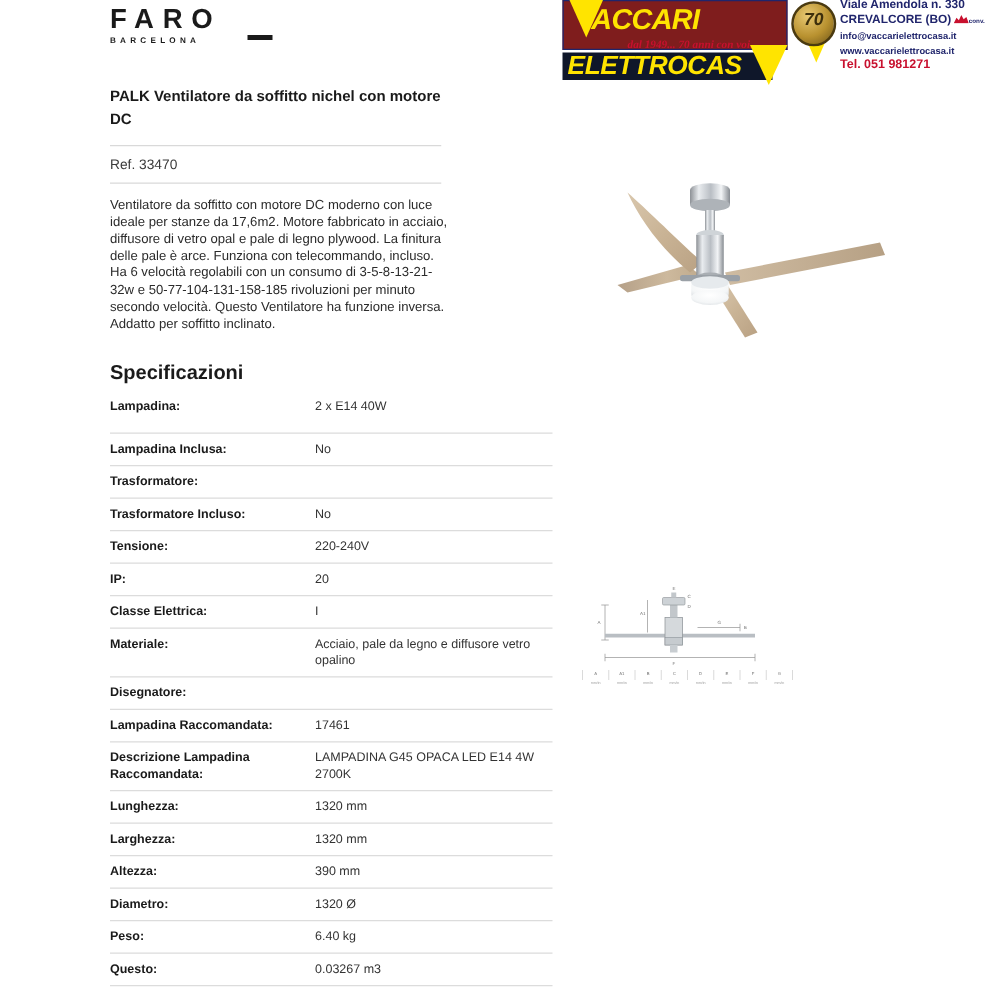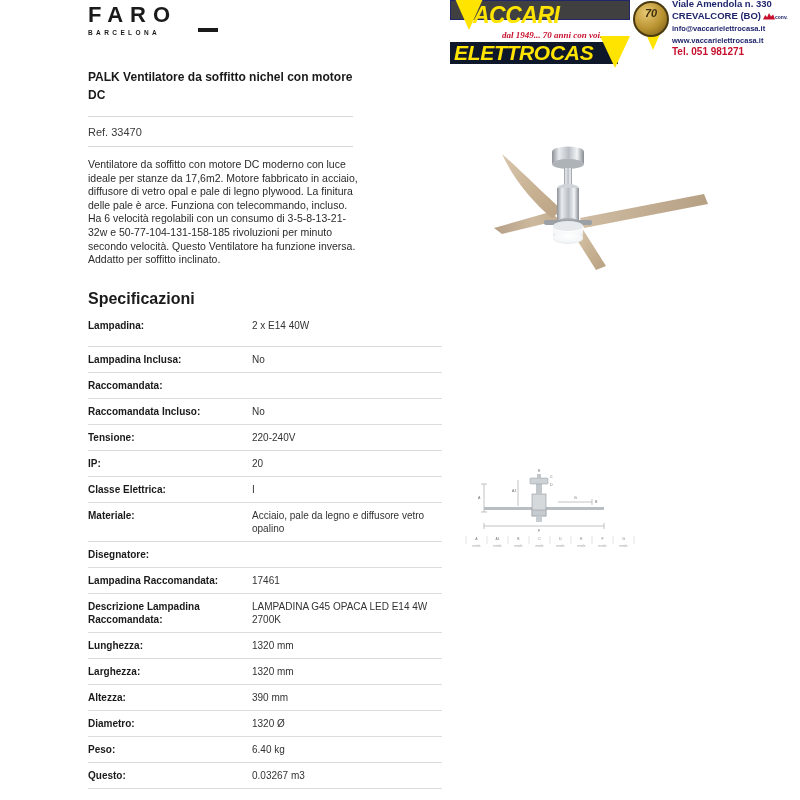--- a/index.html
+++ b/index.html
@@ -67,22 +67,22 @@
     position: absolute;
     left: 450px;
     top: -4px;
     width: 290px;
     height: 66px;
     background: #ffffff;
   }
   .vac-row1 {
     position: absolute;
     left: 0; top: 4px;
-    width: 180px; height: 20px;
-    background: #404040;
+    width: 180px; height: 40px;
+    background: #7f1d1d;
     border: 1.5px solid #20256c;
     box-sizing: border-box;
   }
   .vac-row1-text {
     position: absolute;
     left: 22px; top: 1px;
     font-size: 23px;
     font-weight: bold;
     font-style: italic;
     letter-spacing: -0.5px;
@@ -142,21 +142,21 @@
     border-radius: 50%;
     background: radial-gradient(circle at 35% 30%, #e8c872 0%, #b8912f 55%, #6d5418 100%);
     border: 2px solid #4a3a10;
     box-sizing: border-box;
     z-index: 5;
   }
   .vac-seal span {
     position: absolute;
     left: 0; right: 0; top: 5px;
     text-align: center;
-    font-size: 11px;
+    font-size: 14px;
     font-weight: bold;
     font-style: italic;
     color: #3d2f0c;
     line-height: 1;
   }
   .vac-seal-tail {
     position: absolute;
     left: 196px; top: 38px;
     width: 0; height: 0;
     border-left: 7px solid transparent;
@@ -395,25 +395,25 @@
   <tbody>
       <tr>
         <td class="spec-label">Lampadina:</td>
         <td class="spec-value">2 x E14 40W</td>
       </tr>
       <tr>
         <td class="spec-label">Lampadina Inclusa:</td>
         <td class="spec-value">No</td>
       </tr>
       <tr>
-        <td class="spec-label">Raccomandata:</td>
+        <td class="spec-label">Trasformatore:</td>
         <td class="spec-value"></td>
       </tr>
       <tr>
-        <td class="spec-label">Raccomandata Incluso:</td>
+        <td class="spec-label">Trasformatore Incluso:</td>
         <td class="spec-value">No</td>
       </tr>
       <tr>
         <td class="spec-label">Tensione:</td>
         <td class="spec-value">220-240V</td>
       </tr>
       <tr>
         <td class="spec-label">IP:</td>
         <td class="spec-value">20</td>
       </tr>

